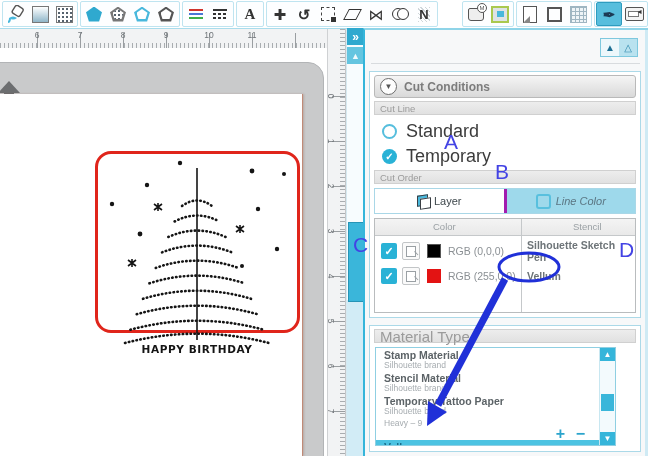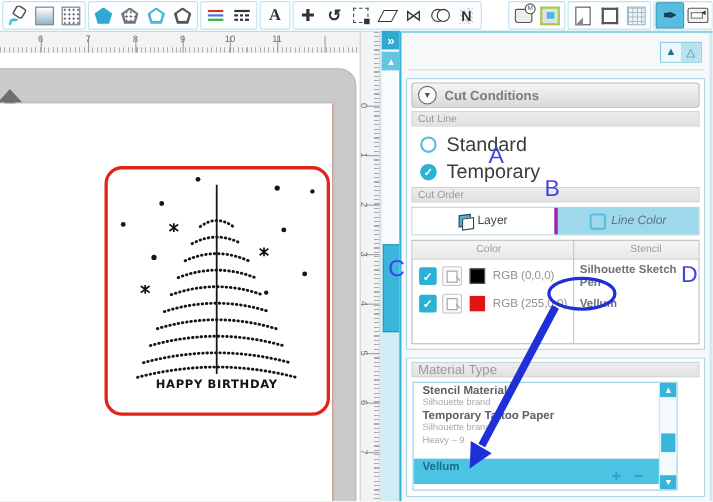--- a/index.html
+++ b/index.html
@@ -70,21 +70,21 @@
   #vruler .num{position:absolute;left:1px;font-size:8.5px;color:#6f7478;transform:translateY(-50%) rotate(90deg);}
   #canvas{position:absolute;left:0;top:48px;width:327px;height:408px;background:#fff;overflow:hidden;}
   #mat{position:absolute;left:-30px;top:14px;width:352px;height:420px;background:#c9cacb;
        border:1px solid #b2b4b6;border-radius:0 16px 0 0;}
   #mat-arrow{position:absolute;left:27px;top:18px;width:22px;height:24px;}
   #mat-arrow .tri{width:0;height:0;border-left:11px solid transparent;border-right:11px solid transparent;
                   border-bottom:12px solid #6c6e70;}
   #mat-arrow .stem{width:10px;height:10px;background:#6c6e70;margin:0 auto;}
   #page{position:absolute;left:-10px;top:46px;width:312px;height:362px;background:#fff;
         border-right:1px solid #c08a77;box-shadow:1px 0 2px rgba(120,60,40,.25);}
-  #card{position:absolute;left:95px;top:103px;width:205px;height:227px;background:#fff;
+  #card{position:absolute;left:95px;top:103px;width:205px;height:182px;background:#fff;
         border:3px solid #e0251b;border-radius:16px;box-sizing:border-box;}
   
   #vscroll{position:absolute;left:346px;top:29px;width:17px;height:427px;background:#f7fcfe;border-left:1px solid #d6e9f1;}
   .vs-btn{position:absolute;left:0;width:17px;height:17px;display:flex;align-items:center;justify-content:center;
           background:#2fa9cf;color:#fff;font-weight:bold;}
   #vs-expand{top:-1px;font-size:12px;}
   #vs-up{top:18px;background:#64c5e0;color:#eef9fc;font-size:9px;}
   #vs-track-below{position:absolute;left:0;top:271px;width:17px;bottom:0;background:#d2ecf6;}
   #vs-thumb{position:absolute;left:1px;top:193px;width:15px;height:78px;background:#3ab6da;border:1px solid #2694b6;}
   
@@ -104,21 +104,21 @@
           background:linear-gradient(#f5f5f5,#d9d9d9);display:flex;align-items:center;}
   #cc-circle{width:15px;height:15px;border:1.5px solid #6d6d6d;border-radius:50%;margin:0 7px 0 5px;
              display:flex;align-items:center;justify-content:center;font-size:8px;color:#555;background:#fdfdfd;}
   #cc-label{font-size:12px;font-weight:bold;color:#7c7c7c;}
   .strip{position:absolute;left:4px;right:4px;height:14px;background:linear-gradient(#ededed,#e1e1e1);
          border:1px solid #d0d0d0;box-sizing:border-box;font-size:9.5px;color:#9b9b9b;
          display:flex;align-items:center;padding-left:5px;}
   #strip-cutmode{top:29px;}
   #strip-cutorder{top:98px;}
   #strip-material{position:absolute;left:4px;right:4px;top:3px;height:14px;background:linear-gradient(#ededed,#e1e1e1);
-          border:1px solid #d0d0d0;box-sizing:border-box;font-size:12px;color:#9b9b9b;
+          border:1px solid #d0d0d0;box-sizing:border-box;font-size:15px;color:#9b9b9b;
           display:flex;align-items:center;padding-left:5px;}
   .radio-row{position:absolute;left:12px;display:flex;align-items:center;gap:9px;}
   #radio-standard-row{top:49px;}
   #radio-advanced-row{top:74px;}
   .radio{width:15px;height:15px;border-radius:50%;box-sizing:border-box;}
   .radio.off{border:2px solid #56bedd;background:#fff;}
   .radio.on{background:#29b2d6;color:#fff;font-size:10px;font-weight:bold;display:flex;
             align-items:center;justify-content:center;}
   .radio-label{font-size:18px;color:#3c3c3c;}
   #tabs{position:absolute;left:4px;right:4px;top:116px;height:26px;border:1px solid #a9d7e7;display:flex;box-sizing:border-box;}
@@ -449,20 +449,24 @@
           <span class="rgb-text">RGB (255,0,0)</span>
           <span class="mat-text">Vellum</span>
         </div>
       </div>
     </div>
 
     <div class="group-box" id="group-material">
       <div id="strip-material">Material Type</div>
       <div id="mlist">
         <div class="mitem">
+          <div class="t">Stamp Material</div>
+          <div class="s">Silhouette brand</div>
+        </div>
+        <div class="mitem">
           <div class="t">Stencil Material</div>
           <div class="s">Silhouette brand</div>
         </div>
         <div class="mitem">
           <div class="t">Temporary Tattoo Paper</div>
           <div class="s">Silhouette brand</div>
         </div>
         <div class="mitem">
           <div class="s">Heavy – 9</div>
         </div>

